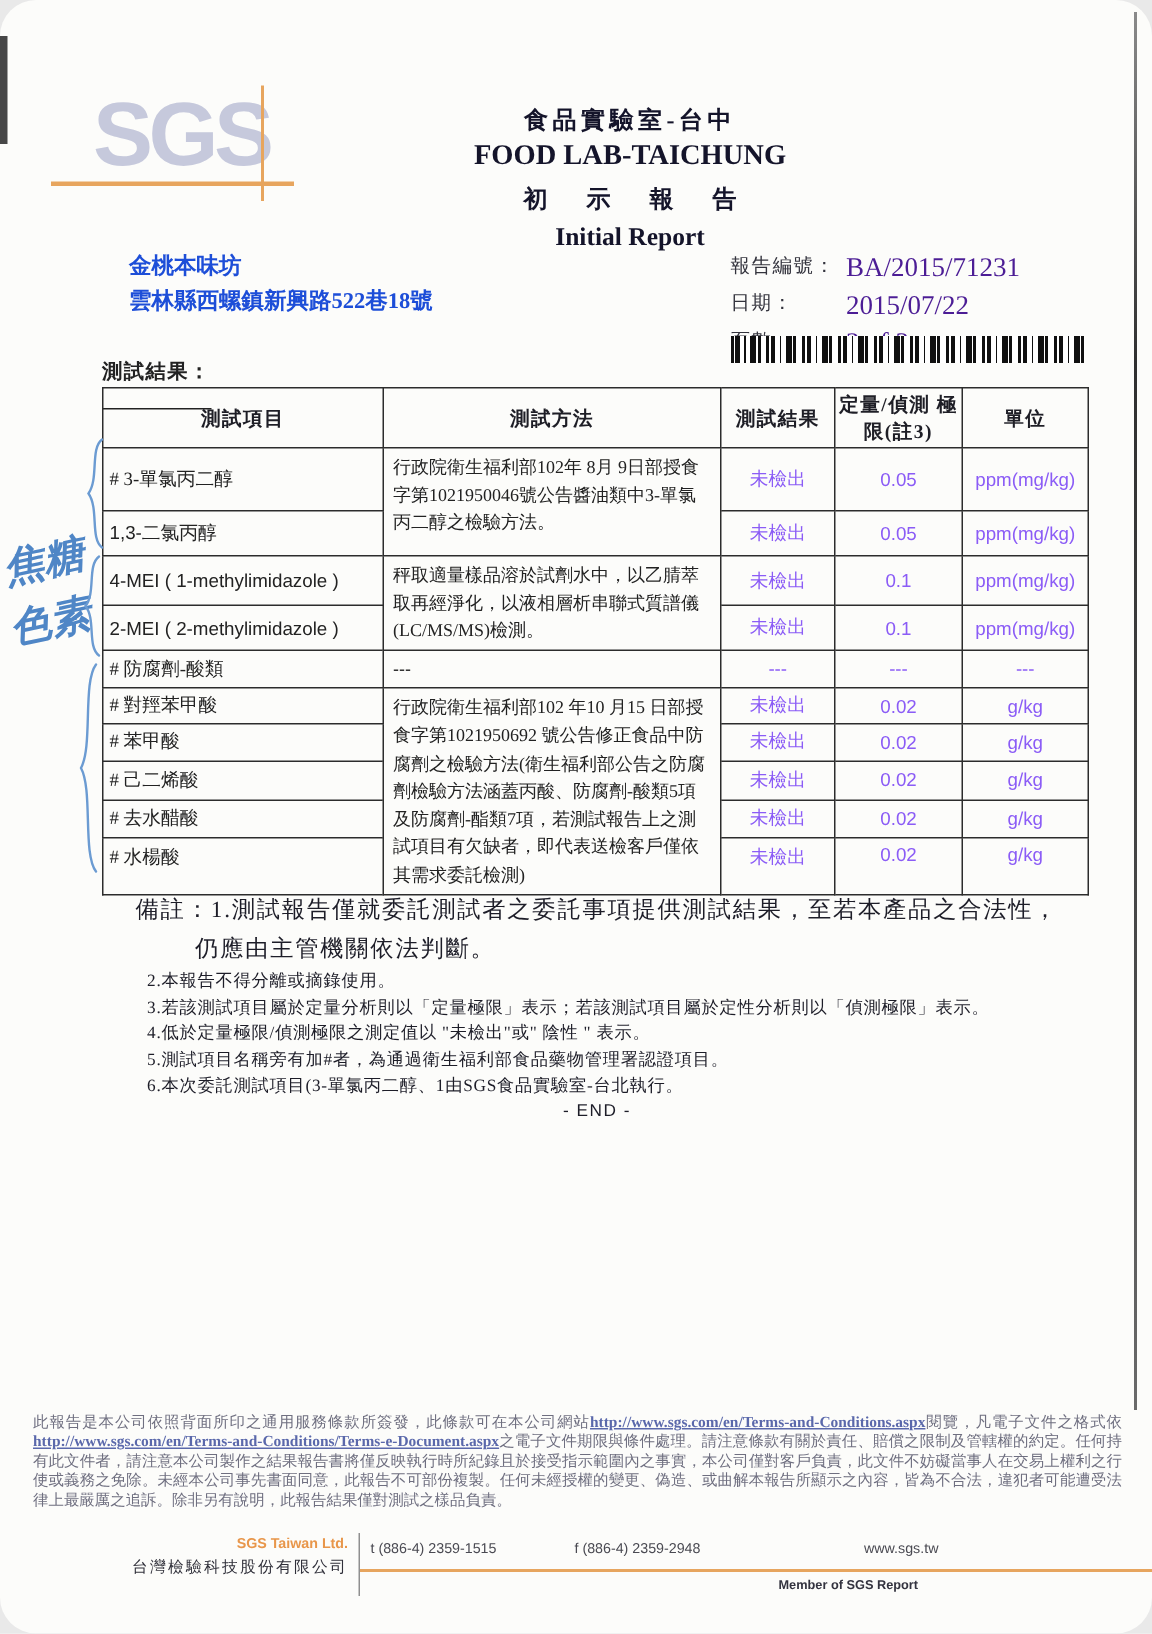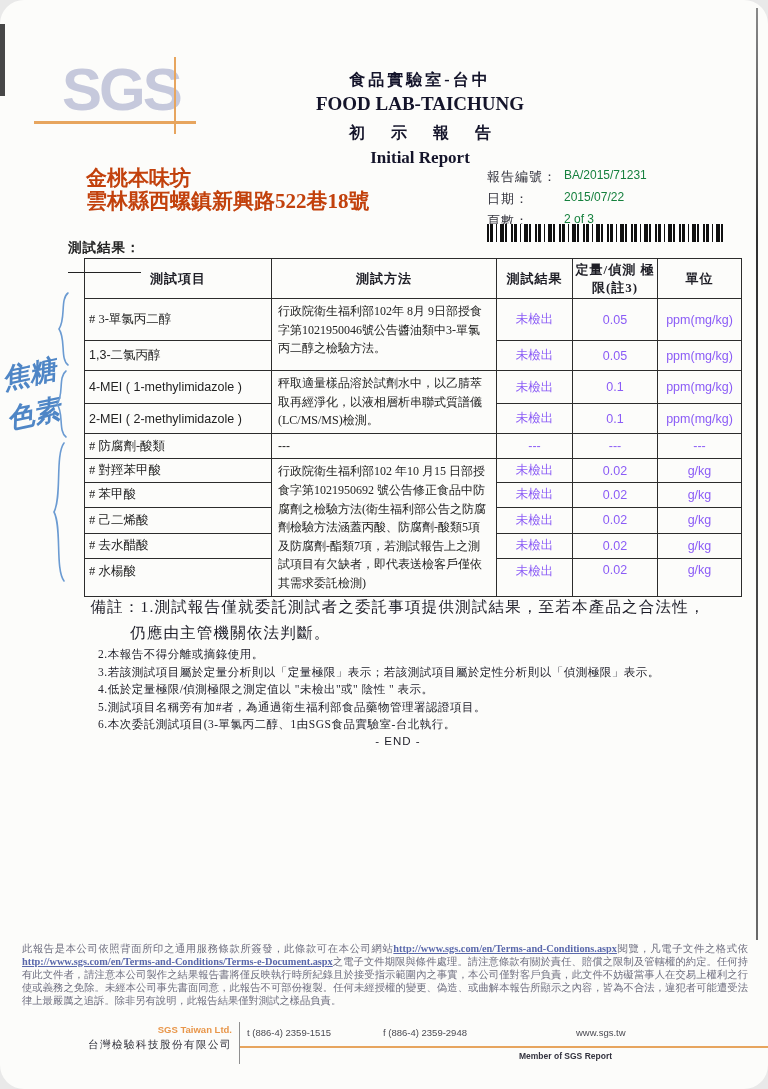--- a/index.html
+++ b/index.html
@@ -21,33 +21,33 @@
   .logo-hline { position:absolute; left:34px; top:121px; width:162px; height:3px; background:#e7a55e; }
   .logo-vline { position:absolute; left:174px; top:57px; width:2px; height:77px; background:#e7a55e; }
 
   .titles { position:absolute; left:240px; top:70px; width:360px; text-align:center; }
   .title-zh { font-size:16px; font-weight:bold; letter-spacing:3px; color:#14142a; }
   .title-en { font-size:19px; font-weight:bold; margin-top:2px; color:#14142a; }
   .subtitle-zh { font-size:16px; font-weight:bold; letter-spacing:11px; margin-top:8px; text-indent:11px; color:#14142a; }
   .subtitle-en { font-size:17px; font-weight:bold; margin-top:4px; color:#14142a; }
 
   
-  .customer { position:absolute; left:86px; top:167px; font-weight:bold; font-size:21px; line-height:23px; color:#c2410c; }
+  .customer { position:absolute; left:86px; top:167px; font-weight:bold; font-size:15px; line-height:23px; color:#1d4ed8; }
   .report-info { position:absolute; left:487px; top:168px; width:250px; }
   .ri-row { display:flex; margin-bottom:4px; }
   .ri-label { width:77px; font-size:13px; letter-spacing:1px; color:#33333d; }
-  .ri-value { font-family:Liberation Sans, sans-serif; font-size:12px; color:#15803d; }
+  .ri-value { font-family:Liberation Serif, serif; font-size:18px; color:#4c1d95; }
   .barcode { position:absolute; left:487px; top:224px; width:236px; height:18px;
     background:repeating-linear-gradient(90deg,#101010 0 2px,#fff 2px 3px,#101010 3px 6px,#fff 6px 9px,#101010 9px 10px,#fff 10px 13px,#101010 13px 17px,#fff 17px 18px,#101010 18px 20px,#fff 20px 24px); }
 
   .results-heading { position:absolute; left:68px; top:239px; font-size:13.5px; font-weight:bold;
     letter-spacing:1px; border-bottom:1.5px solid #222; padding-bottom:15px; color:#222; }
 
   
-  table.results { position:absolute; left:84px; top:258px; width:657px;
+  table.results { position:absolute; left:68px; top:258px; width:657px;
     border-collapse:collapse; table-layout:fixed;
     font-family:"Liberation Sans","DejaVu Sans",sans-serif; }
   table.results th, table.results td { border:1.5px solid #2c2c2c; }
   table.results thead tr { height:40px; }
   table.results th { font-size:13px; font-weight:bold; letter-spacing:1px; color:#1e1e26;
     font-family:"Liberation Serif","DejaVu Serif",serif; line-height:18px; padding:0 2px; }
   td.item { font-size:12.5px; padding:2px 4px; color:#222; }
   td.method { font-size:12px; line-height:1.55; padding:3px 6px; vertical-align:top; color:#222; text-align:left; }
   td.c { text-align:center; font-size:12.5px; color:#8b5cf6; }
   td.cjk { font-family:"Liberation Serif","DejaVu Serif",serif; }

